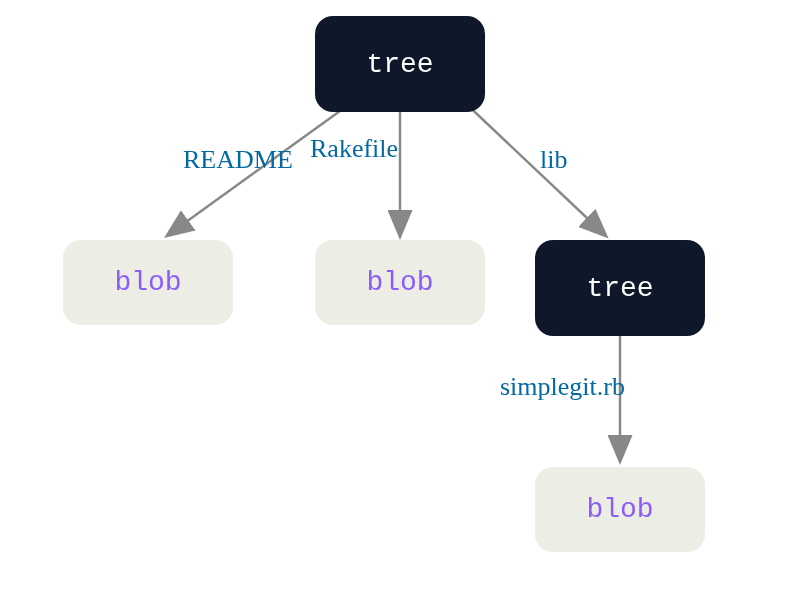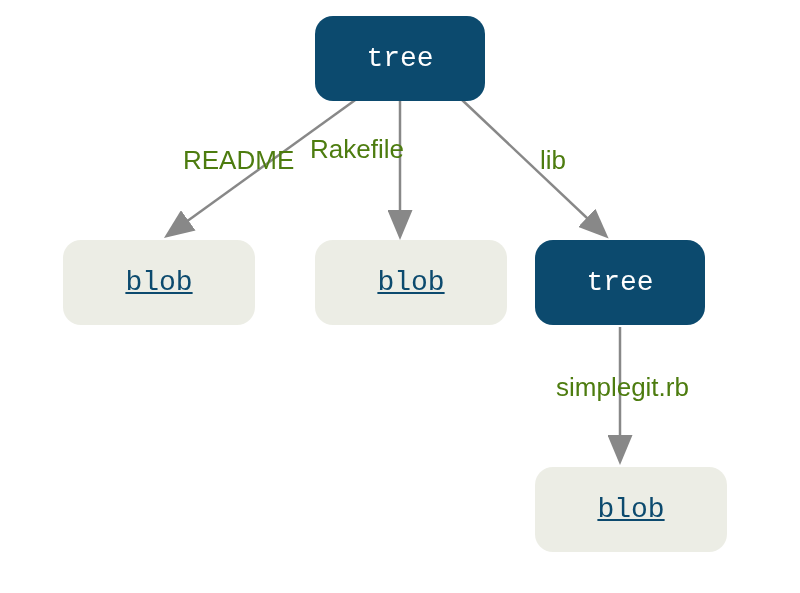--- a/index.html
+++ b/index.html
@@ -12,37 +12,36 @@
     }
     .node {
       position: absolute;
       border-radius: 18px;
       display: flex;
       align-items: center;
       justify-content: center;
       font-size: 28px;
     }
     .tree-node {
-      background: #0c4a6e;
+      background: #0f172a;
       color: #ffffff;
       width: 170px;
-      height: 85px;
+      height: 96px;
     }
     .blob-node {
       background: #ecede5;
-      color: #0c4a6e;
-      width: 192px;
+      color: #8b5cf6;
+      width: 170px;
       height: 85px;
-      text-decoration: underline;
     }
     .edge-label {
       position: absolute;
       font-size: 26px;
-      color: #4d7c0f;
-      font-family: Liberation Sans, sans-serif;
+      color: #0369a1;
+      font-family: Liberation Serif, serif;
     }
     svg.arrows {
       position: absolute;
       top: 0;
       left: 0;
       width: 800px;
       height: 593px;
       pointer-events: none;
     }
   </style>
@@ -76,17 +75,17 @@
 <div class="node blob-node" style="left: 63px; top: 240px;">
   <span>blob</span>
 </div>
 <div class="node blob-node" style="left: 315px; top: 240px;">
   <span>blob</span>
 </div>
 <div class="node tree-node" style="left: 535px; top: 240px;">
   <span>tree</span>
 </div>
 
-<div class="edge-label" style="left: 556px; top: 372px;">simplegit.rb</div>
+<div class="edge-label" style="left: 500px; top: 372px;">simplegit.rb</div>
 
 <div class="node blob-node" style="left: 535px; top: 467px;">
   <span>blob</span>
 </div>
 
 </body></html>

